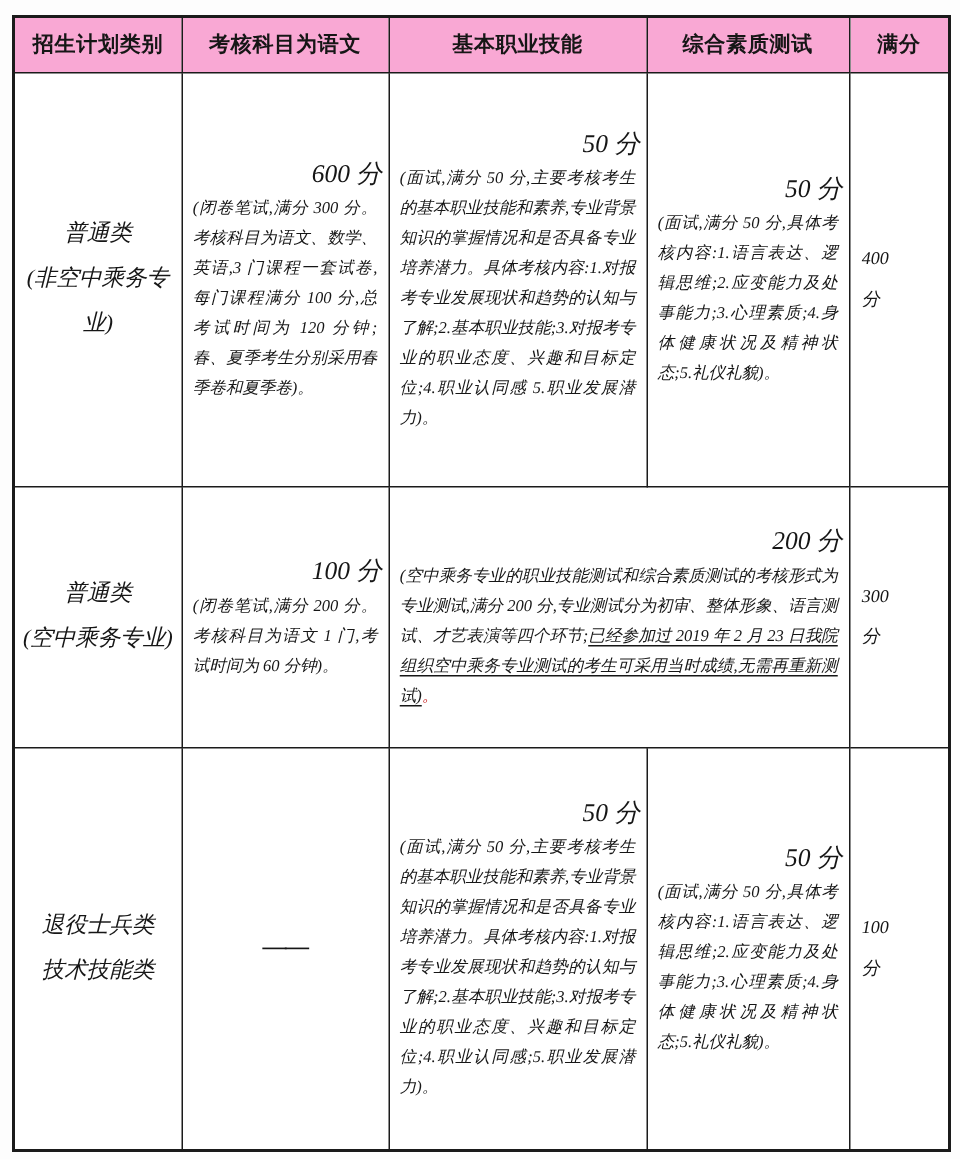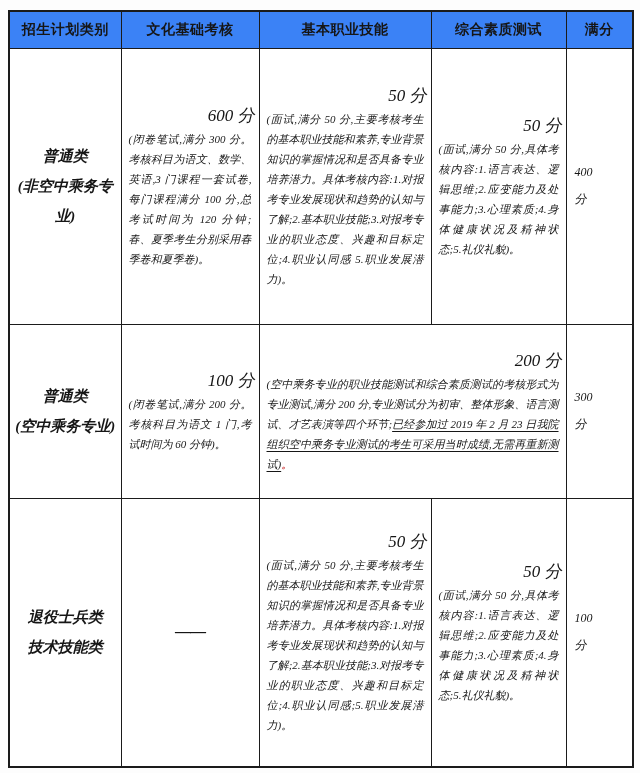--- a/index.html
+++ b/index.html
@@ -17,34 +17,34 @@
     background:#ffffff;
     border:2px solid #1b1b1b;
   }
   th,td{
     border:1px solid #1b1b1b;
     vertical-align:middle;
     padding:2px 4px;
     overflow:hidden;
   }
   thead th{
-    background:#3b82f6;
+    background:#f9a8d4;
     font-size:14px;
     font-weight:bold;
     text-align:center;
     letter-spacing:0.5px;
   }
   tr.r-header{height:37px;}
   tr.r1{height:276px;}
   tr.r2{height:174px;}
   tr.r3{height:269px;}
 
   .cat{
     text-align:center;
-    font-weight:bold;
+    font-weight:normal;
     font-size:15px;
     line-height:30px;
     font-style:italic;
   }
   .score{
     text-align:right;
     font-size:17px;
     line-height:25px;
     margin-bottom:1px;
     font-style:italic;
@@ -84,21 +84,21 @@
     <colgroup>
       <col style="width:112px">
       <col style="width:138px">
       <col style="width:172px">
       <col style="width:135px">
       <col style="width:67px">
     </colgroup>
     <thead>
       <tr class="r-header">
         <th>招生计划类别</th>
-        <th>文化基础考核</th>
+        <th>考核科目为语文</th>
         <th>基本职业技能</th>
         <th>综合素质测试</th>
         <th>满分</th>
       </tr>
     </thead>
     <tbody>
       <tr class="r1">
         <td class="cat">
           <div>普通类</div>
           <div>(非空中乘务专业)</div>

